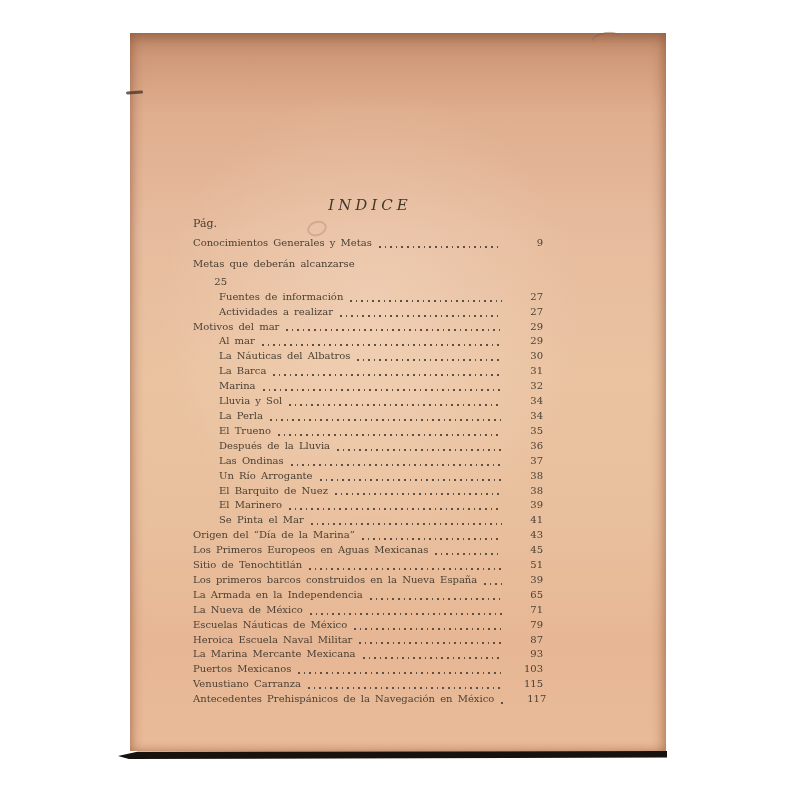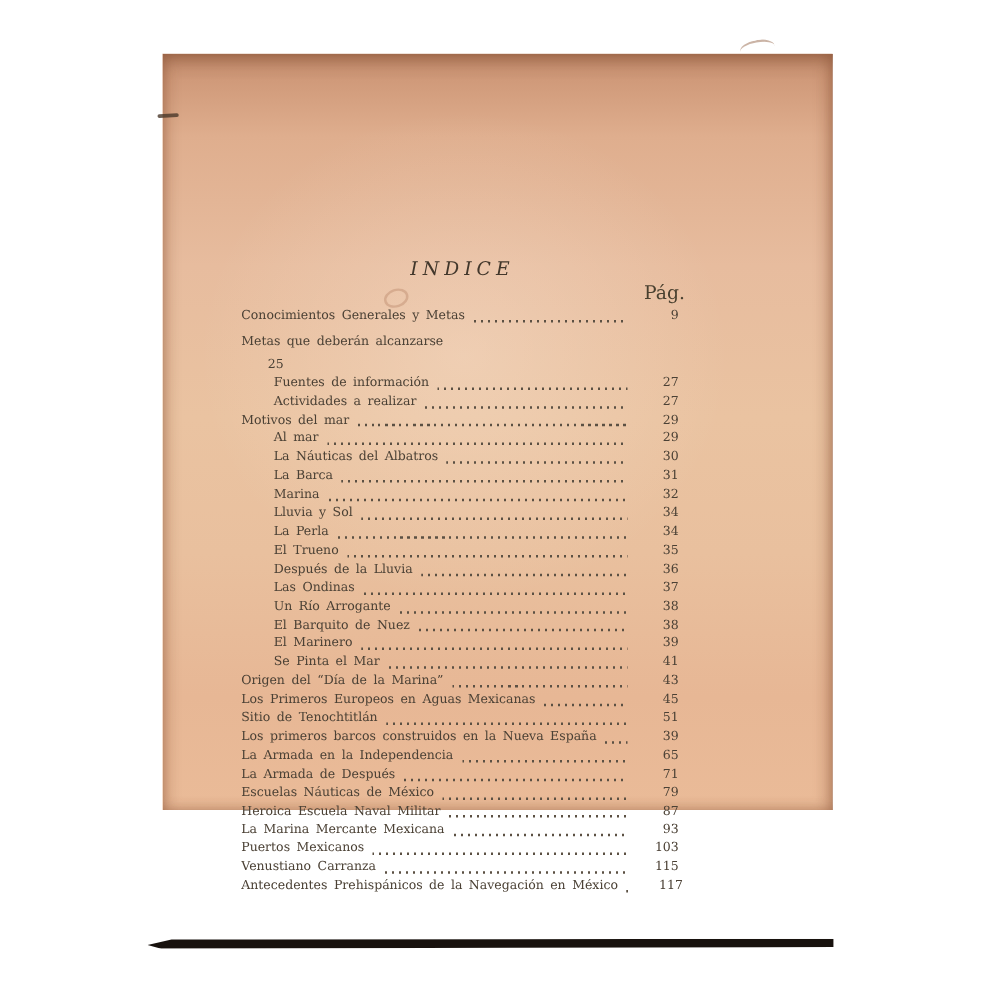--- a/index.html
+++ b/index.html
@@ -2,41 +2,40 @@
 <html><head>
 <meta charset="utf-8">
 <style>
   html,body{margin:0;padding:0;}
   body{
     width:800px;height:800px;position:relative;overflow:hidden;
     background:#ffffff;
     font-family:"DejaVu Serif","Liberation Serif",serif;
   }
   .scan-page{
-    position:absolute;left:130px;top:33px;width:536px;height:605px;
+    position:absolute;left:130px;top:33px;width:536px;height:718px;
     background:
       radial-gradient(ellipse 55% 45% at 45% 40%, rgba(255,242,228,0.28), rgba(255,242,228,0) 72%),
       linear-gradient(180deg,#c08a6b 0%,#d09a7a 3.5%,#dfae8e 11%,#e7bc9e 28%,#eac3a1 48%,#e9c09e 66%,#e7b795 85%,#eabb98 100%);
     box-shadow:
       inset 0 7px 14px -3px rgba(125,72,46,0.50),
       inset -6px 0 12px -3px rgba(145,90,60,0.42),
       inset 6px 0 12px -4px rgba(150,95,65,0.38),
       inset 0 -4px 10px -4px rgba(160,100,70,0.25);
-    margin-top: 10px;
   }
   .content{
     position:absolute;left:63px;top:163px;width:350px;
     color:#4b4135;
   }
   .title{
     text-align:center;font-style:italic;font-size:15px;line-height:18px;
     letter-spacing:4px;text-indent:4px;color:#42372b;font-weight:500;
   }
   .pag{
-    text-align:right;font-size:15px;line-height:14px;margin-top:3px;margin-right:-5px;
+    font-size:11px;line-height:14px;margin-top:3px;margin-right:-5px;
     color:#49402f;
   }
   .toc{margin-top:5px;font-size:10px;}
   .row{
     display:flex;align-items:baseline;line-height:14.9px;word-spacing:2px;
   }
   .row.indent{padding-left:26px;}
   .label{flex:none;white-space:nowrap;}
   .leader{
     flex:1;align-self:flex-end;height:2px;margin:0 7px 3px 7px;min-width:4px;
@@ -179,21 +178,21 @@
           <span class="label">Los primeros barcos construidos en la Nueva España</span>
           <span class="leader"></span>
           <span class="num">39</span>
         </div>
         <div class="row">
           <span class="label">La Armada en la Independencia</span>
           <span class="leader"></span>
           <span class="num">65</span>
         </div>
         <div class="row">
-          <span class="label">La Armada de Después</span>
+          <span class="label">La Nueva de México</span>
           <span class="leader"></span>
           <span class="num">71</span>
         </div>
         <div class="row">
           <span class="label">Escuelas Náuticas de México</span>
           <span class="leader"></span>
           <span class="num">79</span>
         </div>
         <div class="row">
           <span class="label">Heroica Escuela Naval Militar</span>

